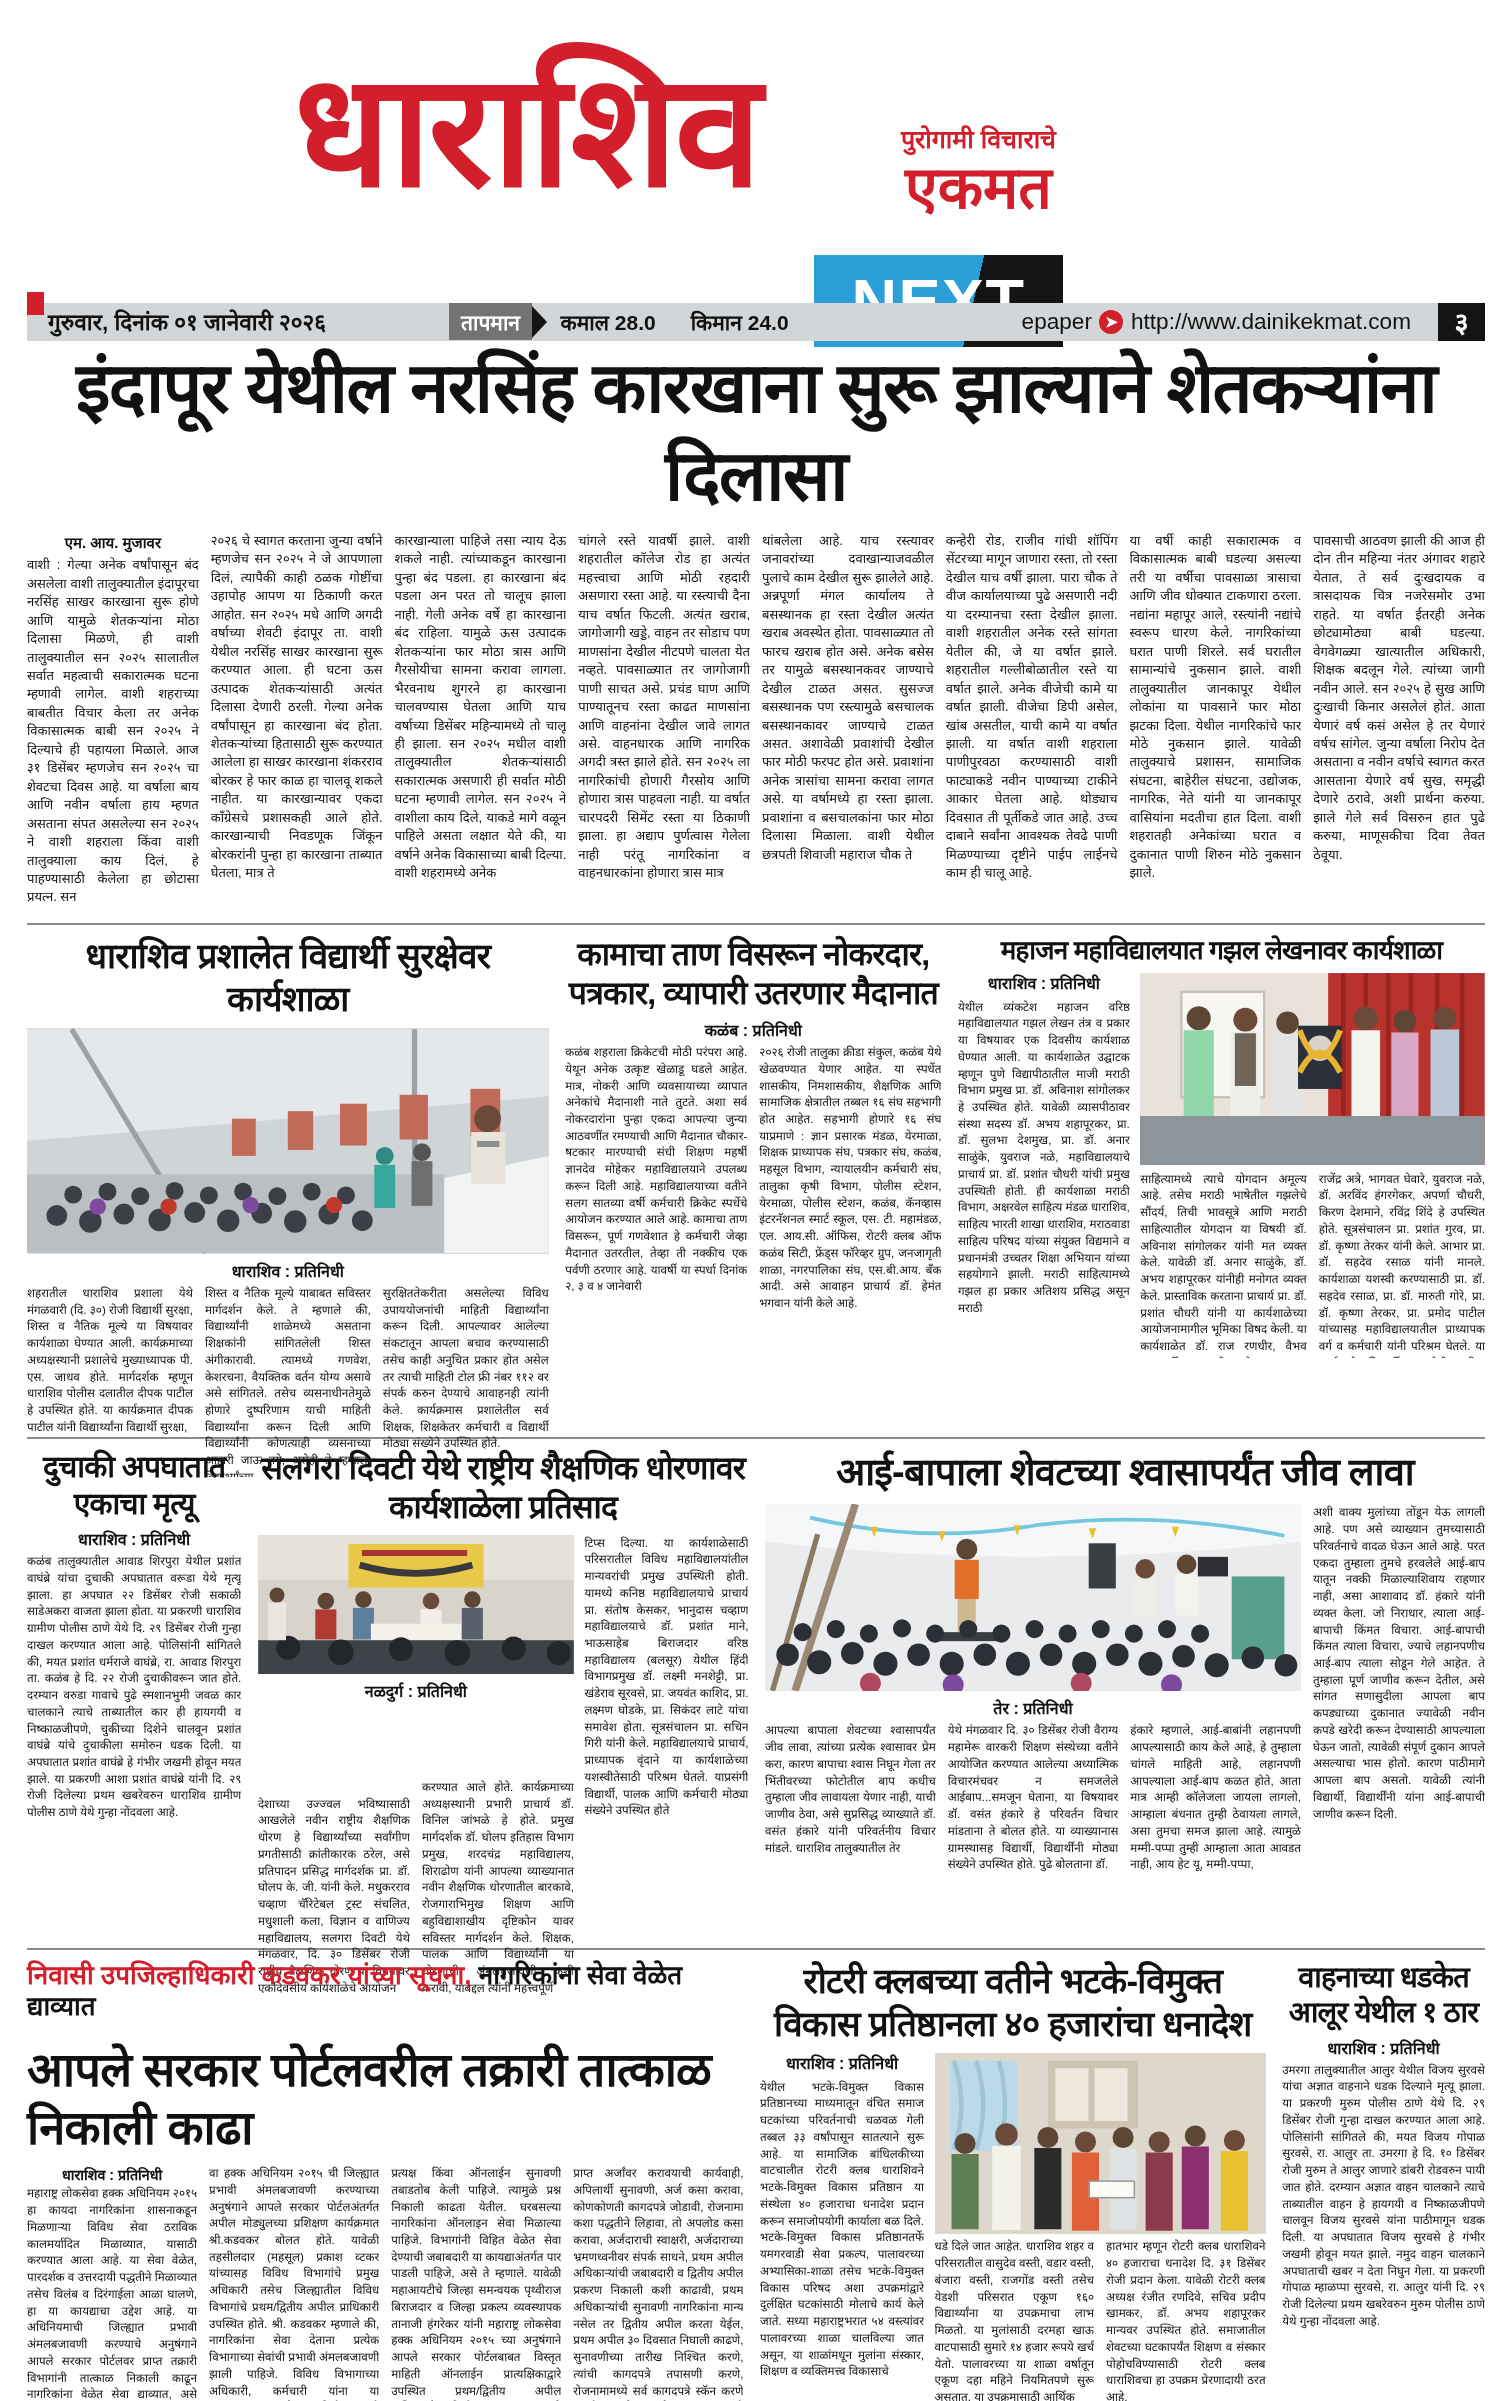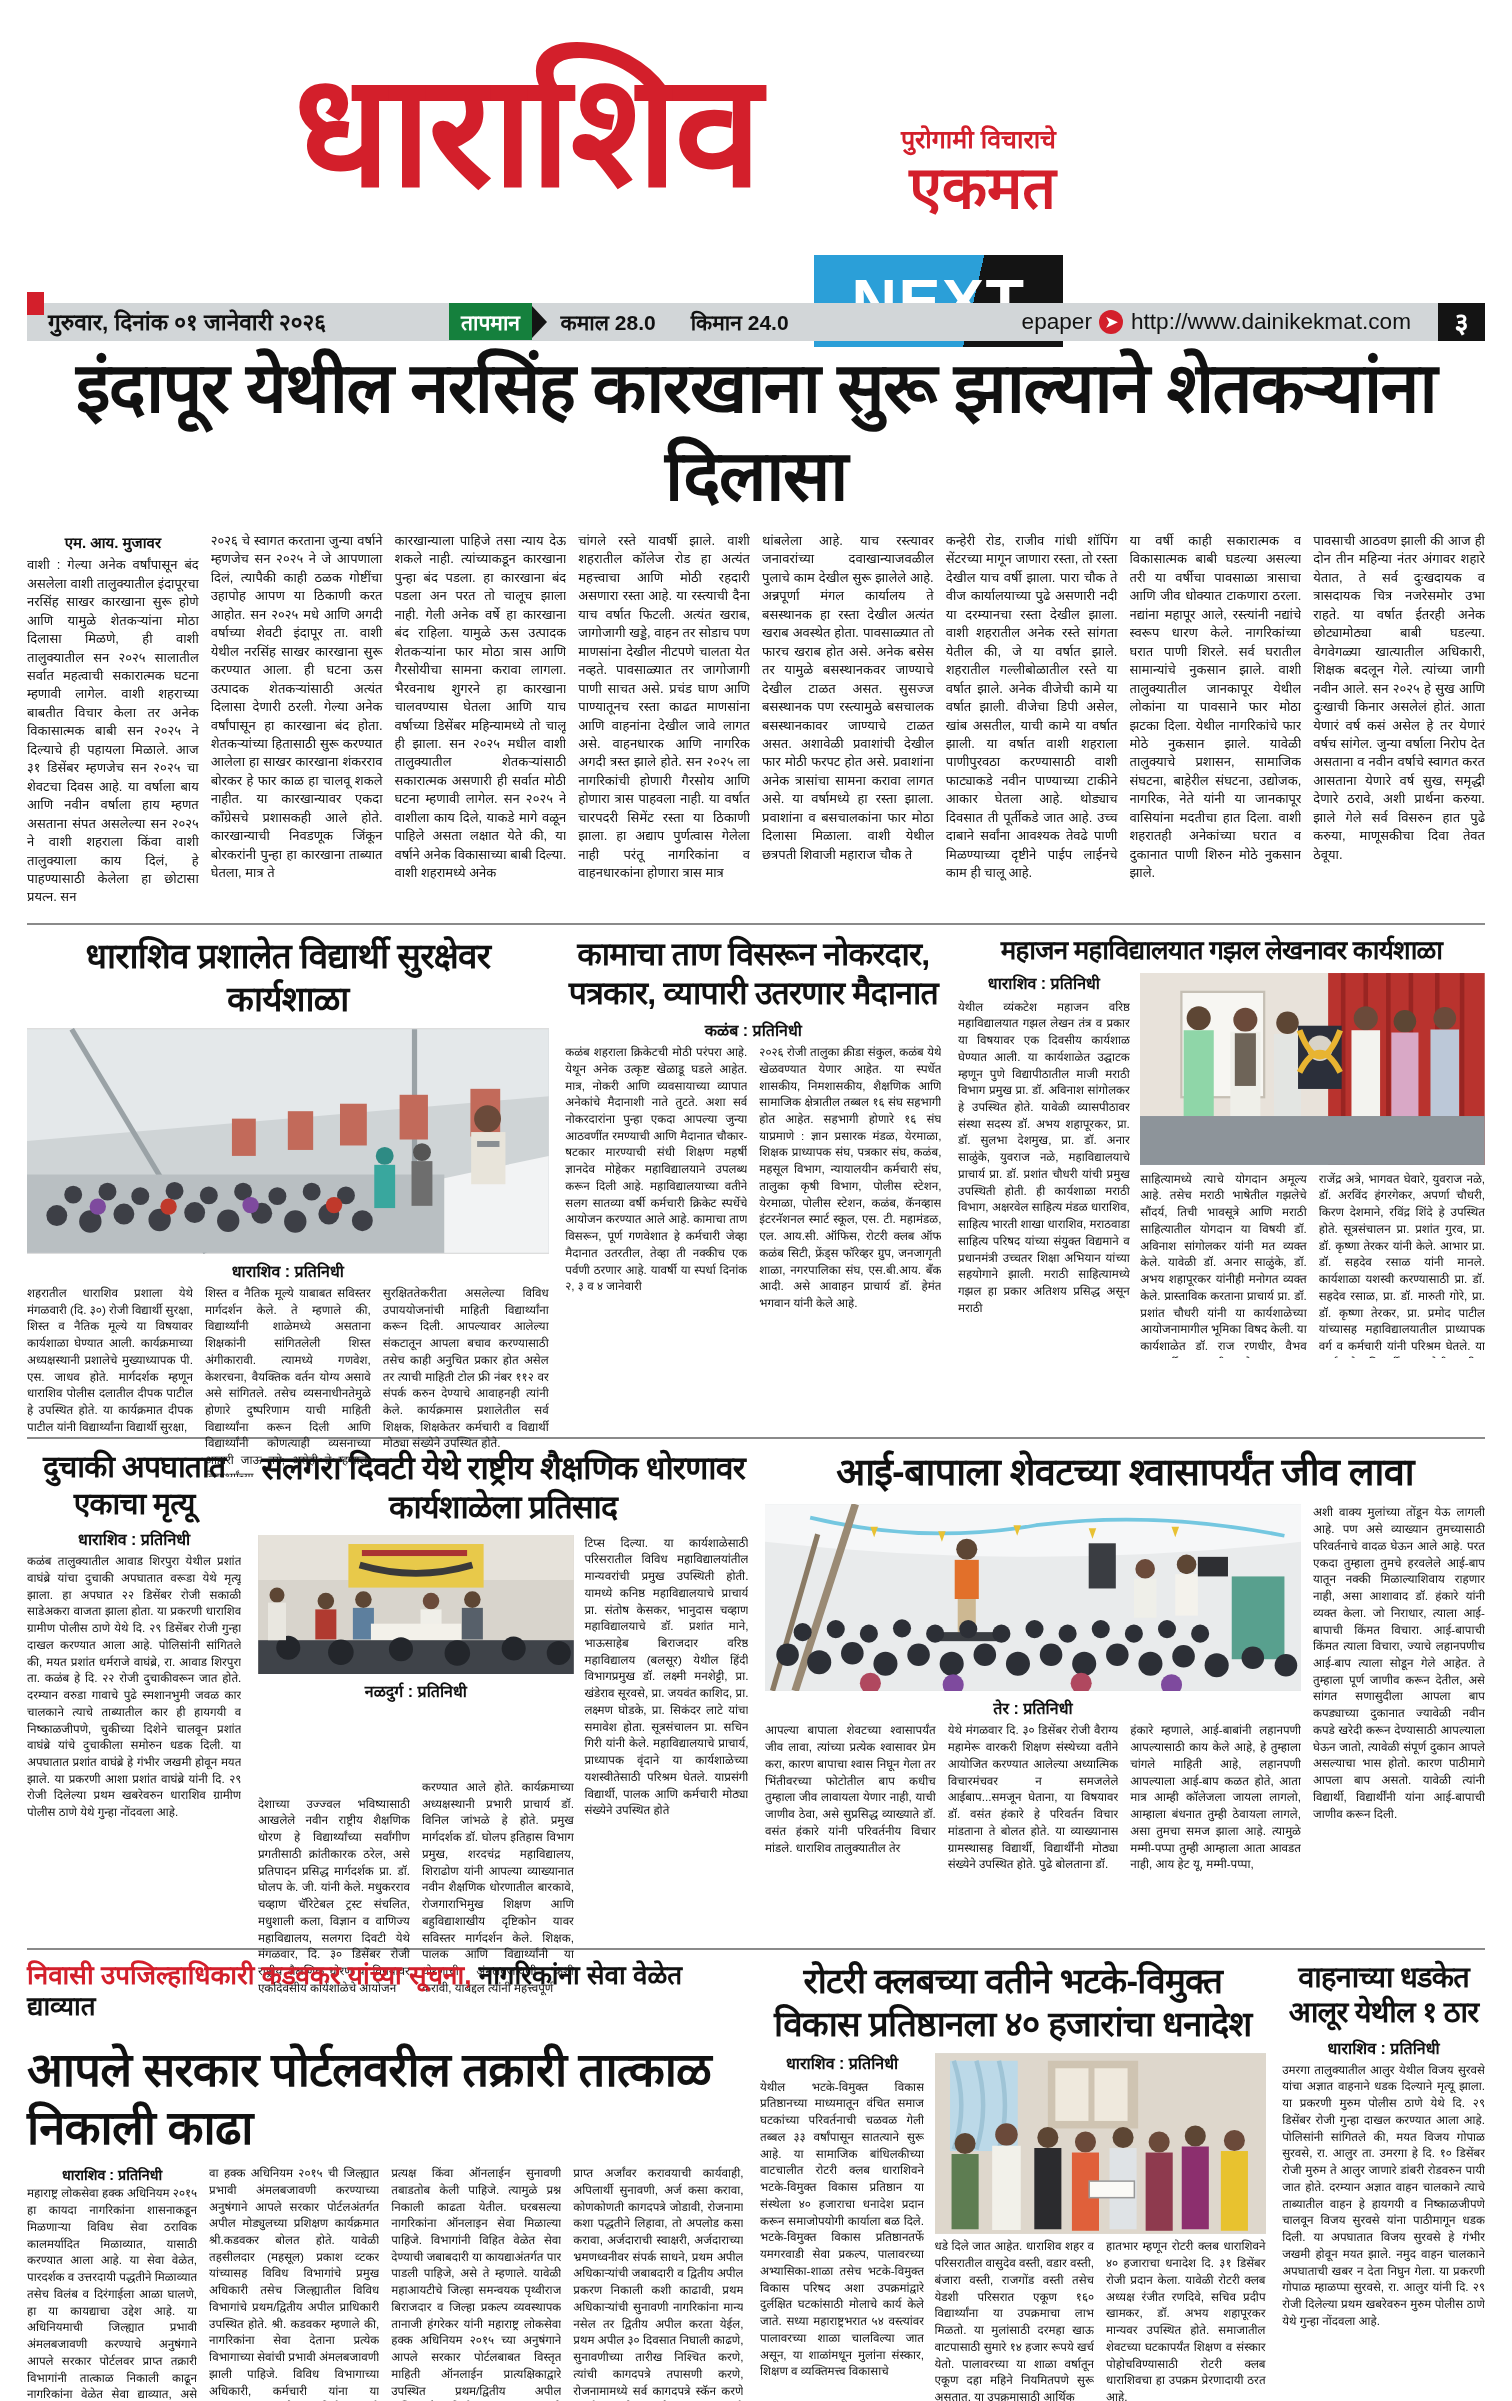--- a/index.html
+++ b/index.html
@@ -3,34 +3,34 @@
 <meta charset="utf-8">
 <style>
   * { margin:0; padding:0; box-sizing:border-box; }
   body { background:#e8e8e8; font-family:"Liberation Sans", sans-serif; }
   .page { width:1512px; height:2401px; background:#ffffff; margin:0 auto; position:relative;
           padding:7.5px 27px 0 27px; overflow:hidden; color:#111; }
   
   .masthead { position:relative; height:295px; }
   .mast-title { position:absolute; left:267px; top:13.6px; font-size:157px; line-height:1.4;
                 font-weight:800; color:#d31f2b; letter-spacing:-3px; }
-  .brand-block { position:absolute; right:429px; top:113px; text-align:right; }
+  .brand-block { position:absolute; right:429px; top:113px; text-align:center; }
   .brand-tag { color:#d31f2b; font-size:25px; font-weight:700; }
   .brand-name { color:#d31f2b; font-size:59px; font-weight:800; line-height:1.15; }
   .next-logo { position:absolute; right:422px; top:247px; width:249px; height:92px;
                background:linear-gradient(103deg,#2b9fd8 0 63%,#141414 63%);
                display:flex; align-items:center; justify-content:center; }
   .next-logo span { color:#fff; font-weight:800; font-size:63px; letter-spacing:1.5px;
                     font-family:"Liberation Sans", sans-serif; }
   
   .datebar { position:relative; height:38px; background:#d2d6d8; display:flex; align-items:center; }
   .red-chip { position:absolute; left:0; top:-10.5px; width:16.6px; height:22.6px; background:#d31f2b; }
   .date-text { font-size:22.6px; font-weight:700; padding-left:21px; width:422px; }
   .temp-group { display:flex; align-items:center; gap:0; }
-  .temp-label { background:#15803d; color:#fff; font-weight:800; font-size:21px; padding:4.5px 12px; }
+  .temp-label { background:#737373; color:#fff; font-weight:800; font-size:21px; padding:4.5px 12px; }
   .temp-wedge { width:0; height:0; border-top:16px solid transparent; border-bottom:16px solid transparent;
                 border-left:15px solid #141414; margin-right:13.6px; }
   .temp-kv { font-size:21px; font-weight:700; margin-right:35px; }
   .epaper-group { margin-left:auto; display:flex; align-items:center; gap:7.5px; font-size:22.6px; }
   .epaper-icon { width:24px; height:24px; border-radius:50%; background:#d31f2b; color:#fff;
                  display:flex; align-items:center; justify-content:center; font-size:15px; font-weight:800; }
   .pageno { background:#141414; color:#fff; font-size:27px; font-weight:800; width:47px; height:38px;
             display:flex; align-items:center; justify-content:center; margin-left:27px; }
   
   .kicker { margin-top:13.6px; font-size:32px; font-weight:800; line-height:1.15; }

